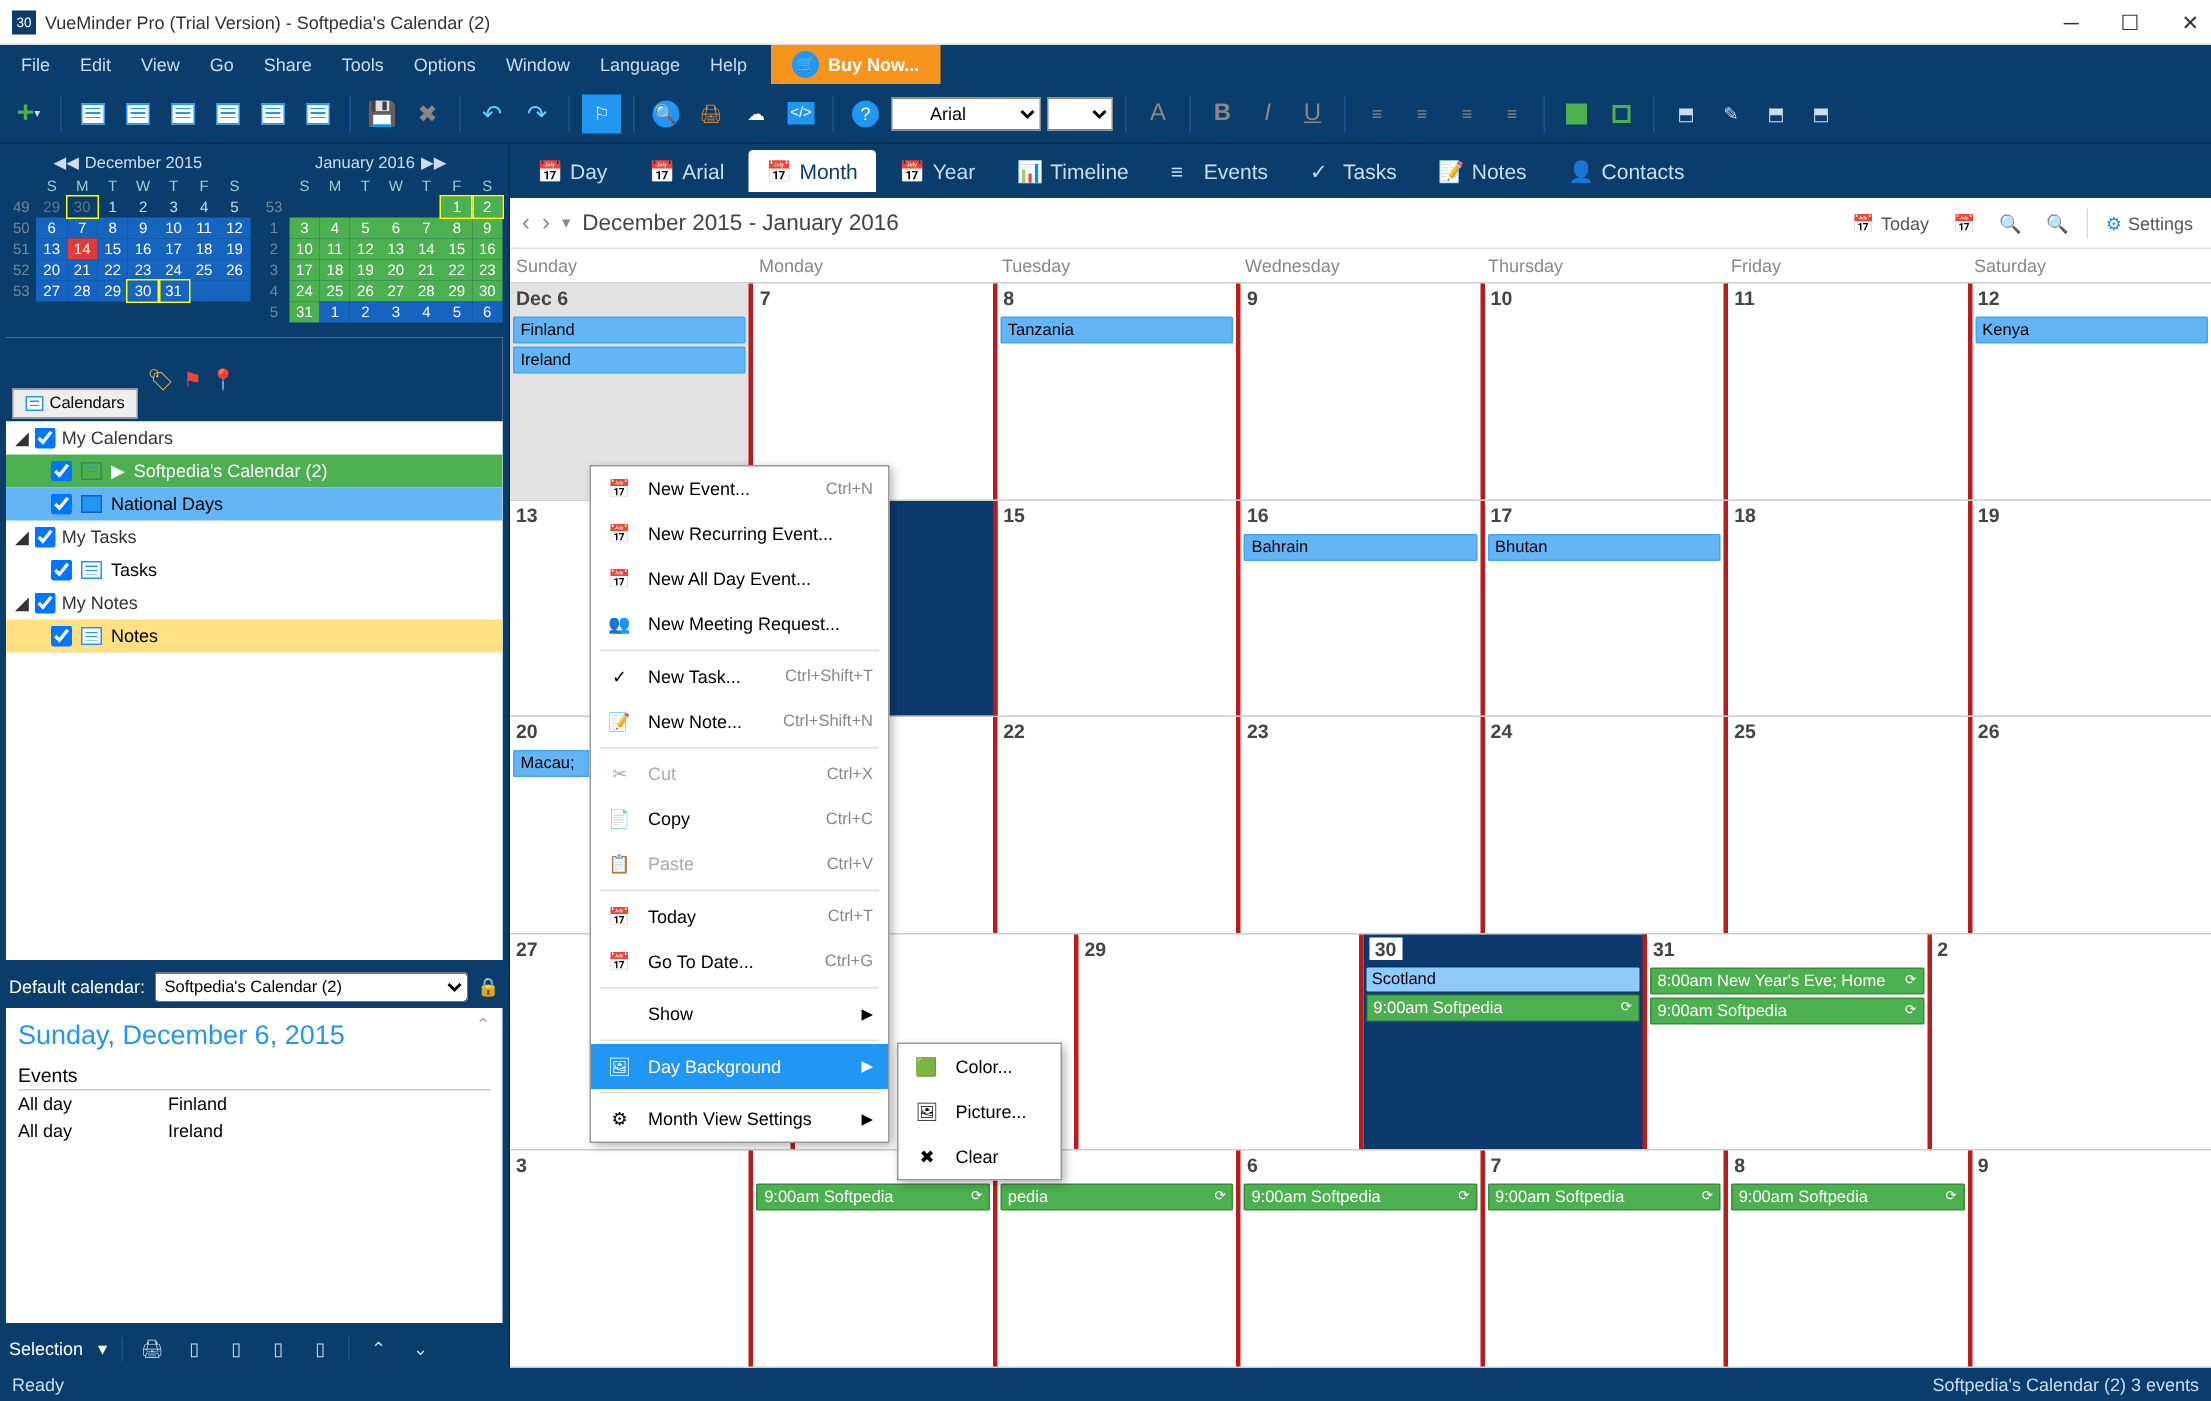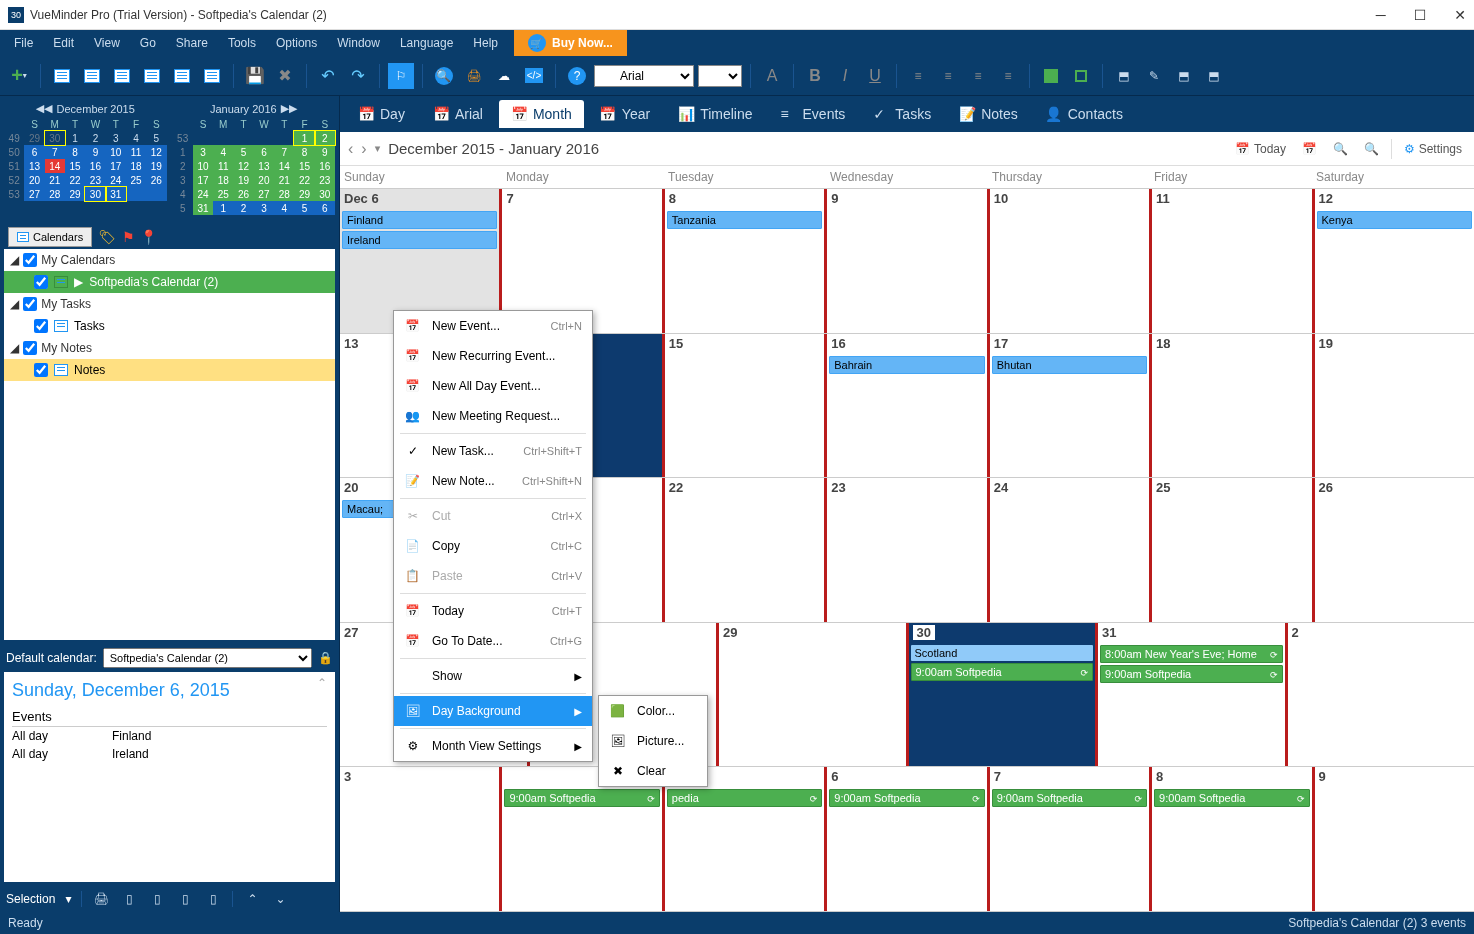--- a/index.html
+++ b/index.html
@@ -43,21 +43,21 @@
 .mini-cal .wk { color: #789; }
 .mini-cal .oth { color: #678; }
 .mini-cal .cur { background: #e53935; color: #fff; }
 .mini-cal .hl1 { background: #1565c0; color: #fff; }
 .mini-cal .hl2 { background: #4caf50; color: #fff; }
 .mini-cal .box { outline: 1px solid #ff0; }
 
 
 .cal-tree-wrap { flex: 1; background: #fff; margin: 6px 4px 4px; display: flex; flex-direction: column; }
 .cal-tabs { display: flex; align-items: center; background: #0a3d6b; padding: 2px 4px; gap: 6px; }
-.cal-tab { background: #eee; padding: 3px 8px; font-size: 11px; border: 1px solid #999; display: flex; align-items: center; gap: 4px; }
+.cal-tab { background: #eee; padding: 3px 8px; font-size: 11px; border: 1px solid #999; display: flex; align-items: center; gap: 4px; margin-top: 32px; }
 .tag-icon { color: #fbc02d; font-size: 14px; }
 .flag-icon { color: #f44336; font-size: 14px; }
 .loc-icon { color: #2196f3; font-size: 14px; }
 .tree { flex: 1; background: #fff; overflow: auto; font-size: 12px; }
 .tree-group { padding: 4px 6px; color: #333; display: flex; align-items: center; gap: 4px; }
 .tree-item { padding: 4px 8px 4px 30px; display: flex; align-items: center; gap: 6px; }
 .tree-item.sel-green { background: #4caf50; color: #fff; }
 .tree-item.sel-blue { background: #64b5f6; color: #000; }
 .tree-item.sel-yellow { background: #ffe082; color: #000; }
 .tree-chk { width: 14px; height: 14px; }
@@ -97,21 +97,21 @@
 .mg-body { flex: 1; display: flex; flex-direction: column; position: relative; }
 .mg-row { flex: 1; display: flex; border-bottom: 1px solid #ccc; }
 .mg-cell { flex: 1; border-right: 3px solid #b91c1c; position: relative; overflow: hidden; min-height: 0; }
 .mg-cell:last-child { border-right: none; }
 .mg-cell.sel { background: #e3e3e3; }
 .mg-cell .dnum { position: absolute; top: 2px; left: 4px; font-size: 13px; font-weight: bold; color: #444; }
 .mg-cell .dnum.blue { color: #2196f3; }
 .event { margin: 2px; padding: 2px 4px; font-size: 11px; border-radius: 1px; white-space: nowrap; overflow: hidden; text-overflow: ellipsis; }
 .events-wrap { position: absolute; top: 20px; left: 0; right: 0; }
 .ev-blue { background: #64b5f6; color: #000; border: 1px solid #42a5f5; }
-.ev-green { background: #4caf50; color: #fff; border: 1px solid #388e3c; display: flex; justify-content: space-between; align-items: flex-end; }
+.ev-green { background: #4caf50; color: #fff; border: 1px solid #388e3c; display: flex; justify-content: space-between; align-items: flex-start; }
 .ev-green .ic { font-size: 9px; }
 .ev-lightblue { background: #90caf9; color: #000; }
 .day-bg-dark { background: #0d3a6e; }
 .day-bg-dark .dnum { background: #fff; padding: 0 4px; }
 .ctx-menu { position: absolute; background: #fff; border: 1px solid #999; box-shadow: 2px 2px 6px rgba(0,0,0,0.3); font-size: 12px; min-width: 200px; z-index: 100; }
 .ctx-item { display: flex; align-items: center; padding: 6px 10px; gap: 10px; cursor: pointer; }
 .ctx-item.hl { background: #2196f3; color: #fff; }
 .ctx-item.disabled { color: #aaa; }
 .ctx-item .ci-icon { width: 18px; height: 18px; display: flex; align-items: center; justify-content: center; font-size: 12px; }
 .ctx-item .ci-label { flex: 1; }
@@ -436,20 +436,25 @@
         <span class="loc-icon">📍</span>
       </div>
       <div class="tree" id="tree">
           <div class="tree-group"><span>◢</span><input type="checkbox" checked="" class="tree-chk" style=""> My Calendars</div>
           <div class="tree-item sel-green">
             <input type="checkbox" checked="" class="tree-chk" style="">
             <span class="ic-box ic-cal-g" style="width:14px;height:12px"></span>
             <span style="color:#fff">▶</span> 
             <span>Softpedia's Calendar (2)</span>
           </div>
+          <div class="tree-item sel-blue">
+            <input type="checkbox" checked="" class="tree-chk" style="">
+            <span class="ic-box ic-cal-b" style="width:14px;height:12px"></span>
+            <span>National Days</span>
+          </div>
           <div class="tree-group"><span>◢</span><input type="checkbox" checked="" class="tree-chk" style=""> My Tasks</div>
           <div class="tree-item ">
             <input type="checkbox" checked="" class="tree-chk" style="">
             <span class="ic-box " style="width:14px;height:12px"></span>
             <span>Tasks</span>
           </div>
           <div class="tree-group"><span>◢</span><input type="checkbox" checked="" class="tree-chk" style=""> My Notes</div>
           <div class="tree-item sel-yellow">
             <input type="checkbox" checked="" class="tree-chk" style="">
             <span class="ic-box " style="width:14px;height:12px"></span>

